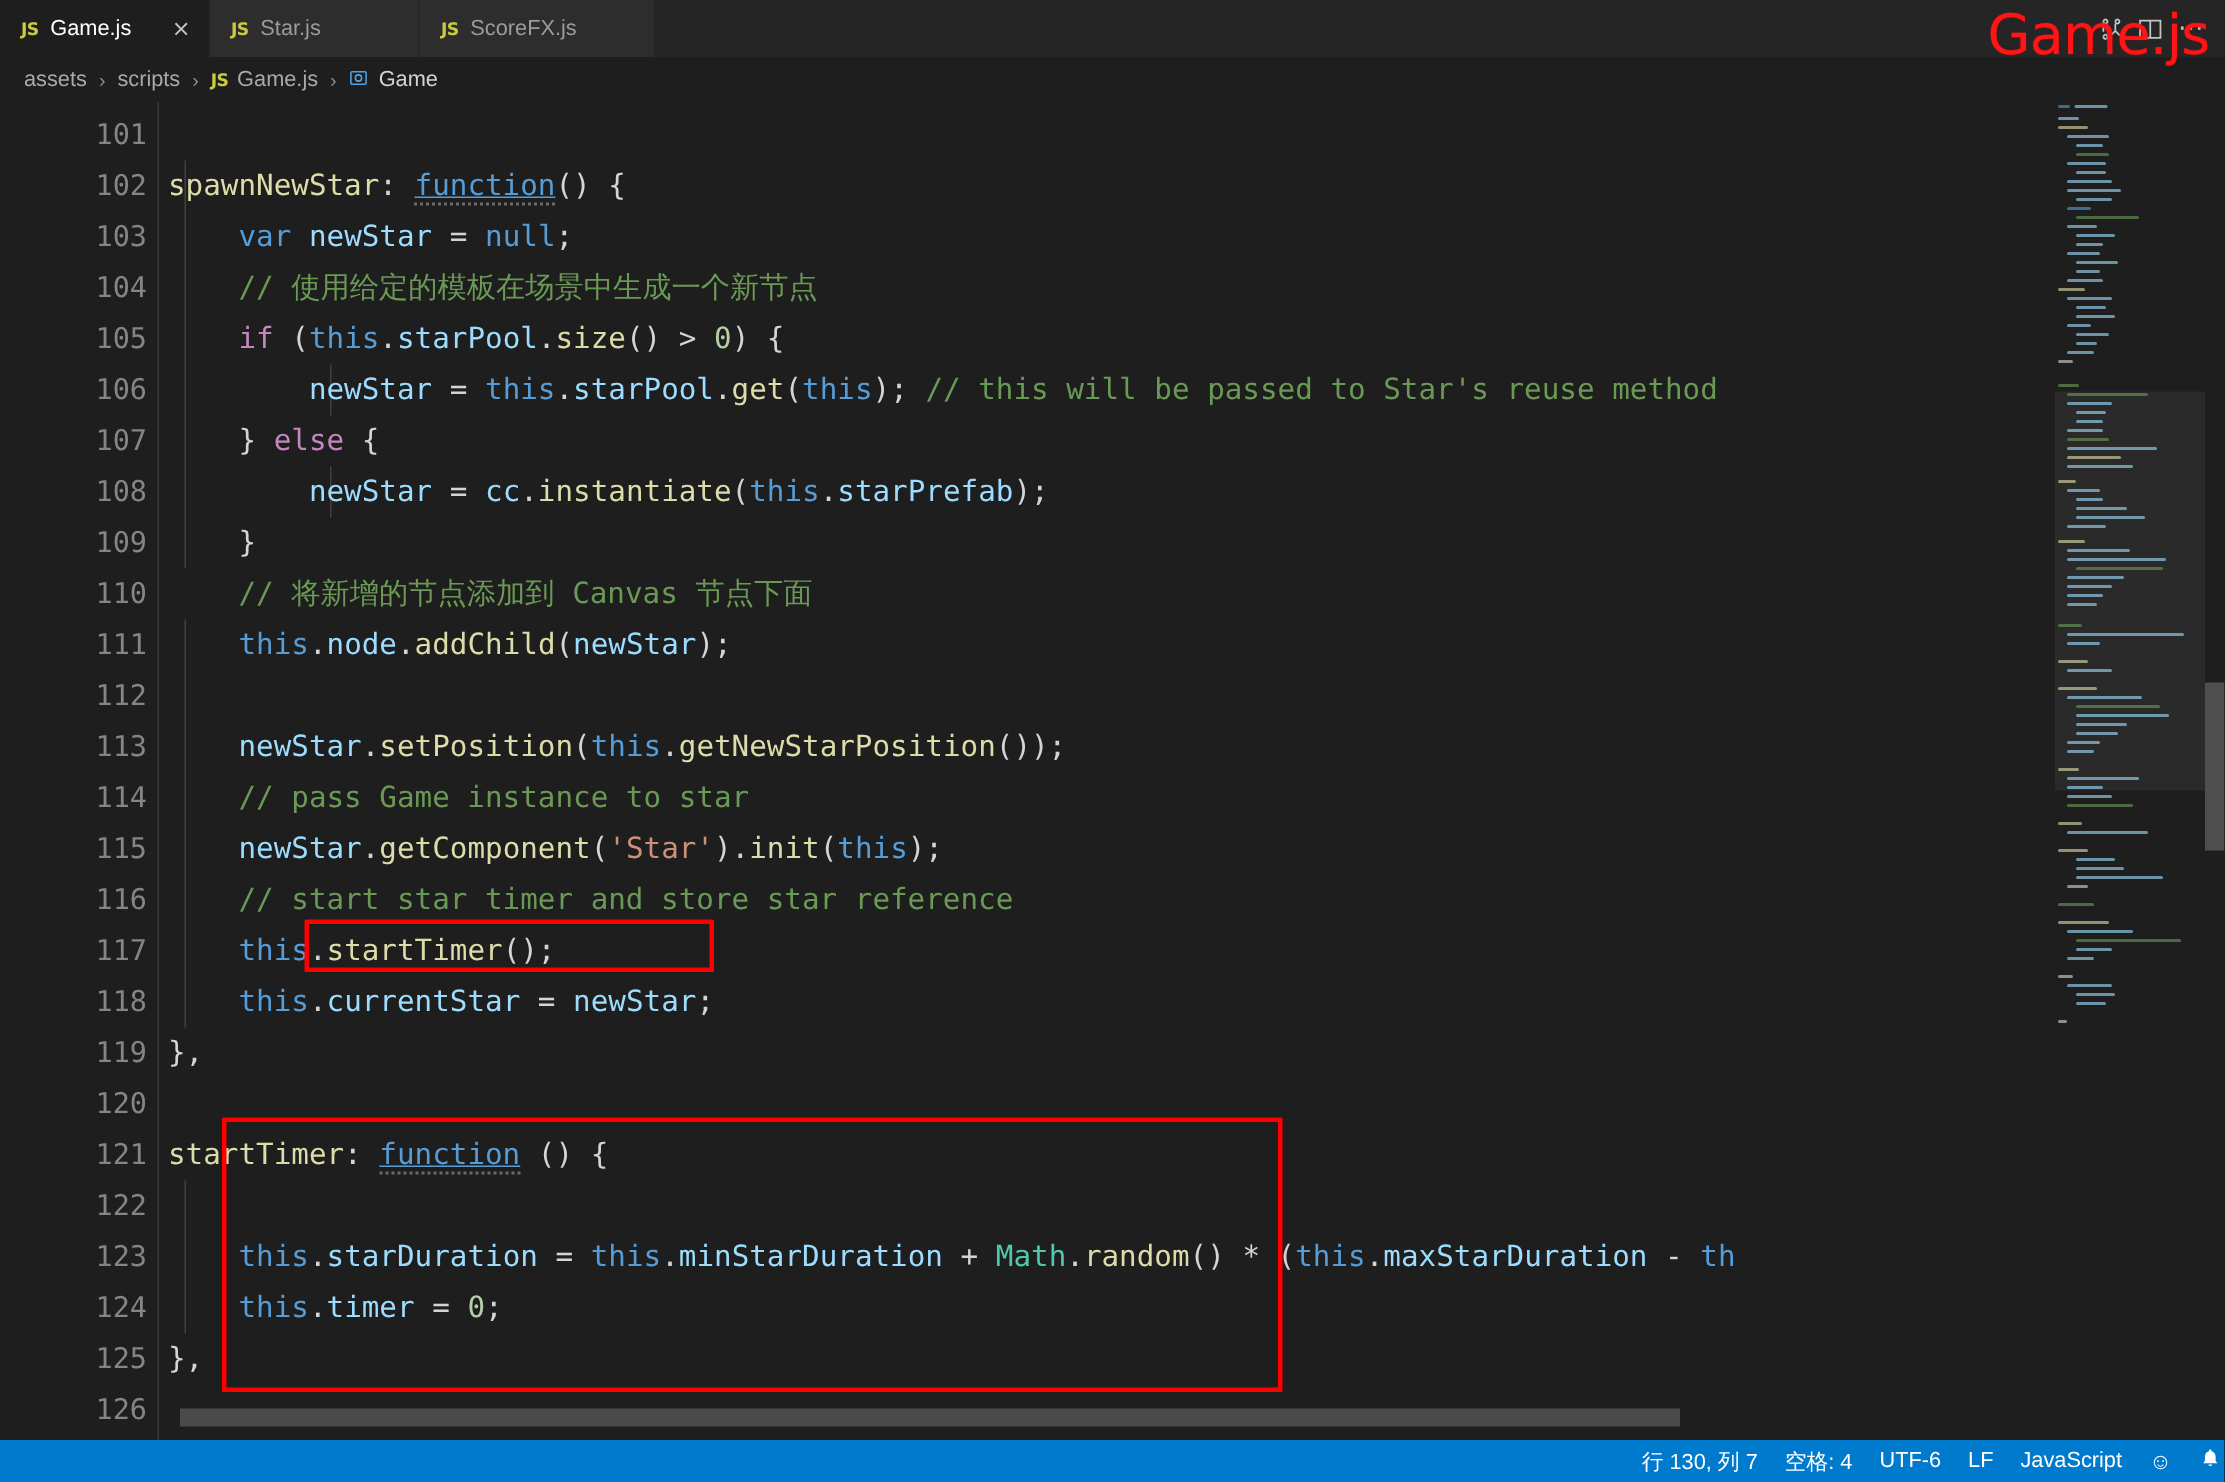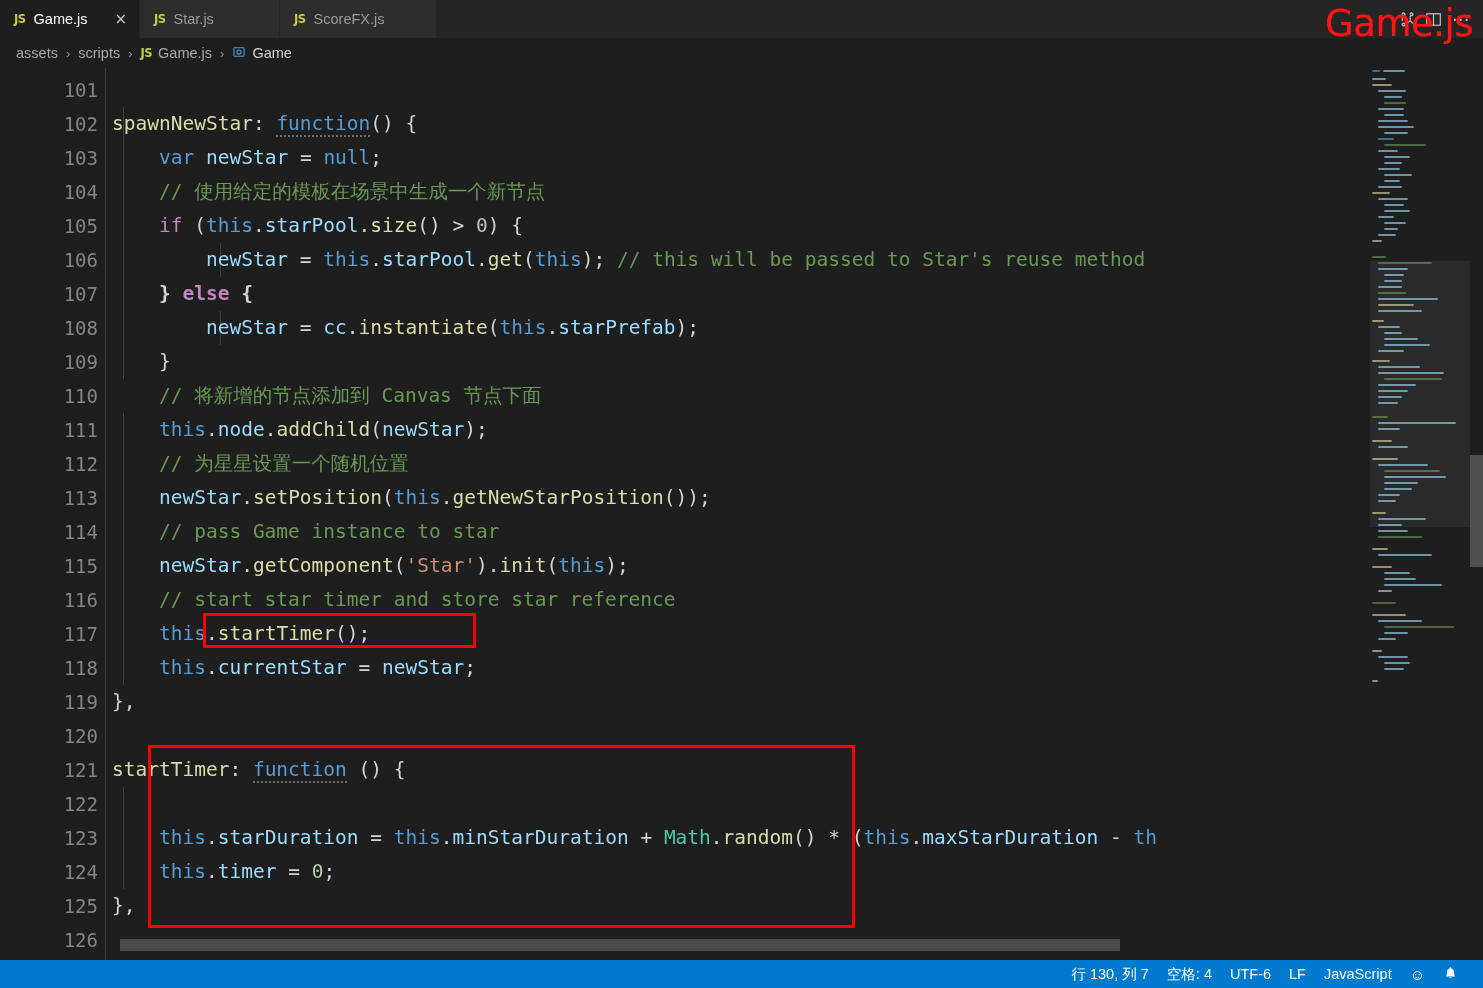--- a/index.html
+++ b/index.html
@@ -134,21 +134,21 @@
   }
   .indent-guide {
     position: absolute;
     width: 1px;
     background: #404040;
   }
 
   
   .t-kw      { color: #c586c0; }   
   .t-decl    { color: #569cd6; }   
-  .t-fn      { color: #569cd6; }   
+  .t-fn      { color: #569cd6; text-decoration: underline; }   
   .t-fnname  { color: #dcdcaa; }   
   .t-prop    { color: #9cdcfe; }   
   .t-str     { color: #ce9178; }   
   .t-num     { color: #b5cea8; }   
   .t-cmt     { color: #6a9955; }   
   .t-cls     { color: #4ec9b0; }   
   .t-plain   { color: #d4d4d4; }
   .squiggle  { border-bottom: 2px dotted #6a6a6a; }
 
   
@@ -206,21 +206,21 @@
     background: #4a4a4a;
   }
 
   
   .statusbar {
     position: absolute; left: 0; bottom: 0;
     width: 1483px; height: 28px;
     background: #007acc;
     display: flex; align-items: center;
     justify-content: flex-end;
-    padding-right: 25px;
+    padding-right: 2px;
     gap: 18px;
     font-size: 14.5px;
     color: #ffffff;
   }
   .sb-item { cursor: pointer; white-space: nowrap; }
   .sb-icon { font-size: 15px; line-height: 1; }
 
   
   .watermark {
     position: absolute;
@@ -343,31 +343,30 @@
       <div class="cline" style="top:39px;"><span class="t-fnname">spawnNewStar</span><span class="t-plain">: </span><span class="t-fn squiggle">function</span><span class="t-plain">() {</span></div>
 
       <div class="cline" style="top:73px;"><span class="t-plain">    </span><span class="t-decl">var</span><span class="t-plain"> </span><span class="t-prop">newStar</span><span class="t-plain"> = </span><span class="t-decl">null</span><span class="t-plain">;</span></div>
 
       <div class="cline t-cmt" style="top:107px;">    // 使用给定的模板在场景中生成一个新节点</div>
 
       <div class="cline" style="top:141px;"><span class="t-plain">    </span><span class="t-kw">if</span><span class="t-plain"> (</span><span class="t-decl">this</span><span class="t-plain">.</span><span class="t-prop">starPool</span><span class="t-plain">.</span><span class="t-fnname">size</span><span class="t-plain">() &gt; </span><span class="t-num">0</span><span class="t-plain">) {</span></div>
 
       <div class="cline" style="top:175px;"><span class="t-plain">        </span><span class="t-prop">newStar</span><span class="t-plain"> = </span><span class="t-decl">this</span><span class="t-plain">.</span><span class="t-prop">starPool</span><span class="t-plain">.</span><span class="t-fnname">get</span><span class="t-plain">(</span><span class="t-decl">this</span><span class="t-plain">); </span><span class="t-cmt">// this will be passed to Star's reuse method</span></div>
 
-      <div class="cline" style="top:209px;font-weight:bold;"><span class="t-plain">    } </span><span class="t-kw">else</span><span class="t-plain"> {</span></div>
+      <div class="cline" style="top:209px;"><span class="t-plain">    } </span><span class="t-kw">else</span><span class="t-plain"> {</span></div>
 
       <div class="cline" style="top:243px;"><span class="t-plain">        </span><span class="t-prop">newStar</span><span class="t-plain"> = </span><span class="t-prop">cc</span><span class="t-plain">.</span><span class="t-fnname">instantiate</span><span class="t-plain">(</span><span class="t-decl">this</span><span class="t-plain">.</span><span class="t-prop">starPrefab</span><span class="t-plain">);</span></div>
 
       <div class="cline t-plain" style="top:277px;">    }</div>
 
       <div class="cline" style="top:345px;"><span class="t-plain">    </span><span class="t-decl">this</span><span class="t-plain">.</span><span class="t-prop">node</span><span class="t-plain">.</span><span class="t-fnname">addChild</span><span class="t-plain">(</span><span class="t-prop">newStar</span><span class="t-plain">);</span></div>
 
       <div class="cline t-cmt" style="top:311px;">    // 将新增的节点添加到 Canvas 节点下面</div>
 
-      <div class="cline t-cmt" style="top:379px;">    // 为星星设置一个随机位置</div>
 
       <div class="cline t-cmt" style="top:447px;">    // pass Game instance to star</div>
 
       <div class="cline" style="top:413px;"><span class="t-plain">    </span><span class="t-prop">newStar</span><span class="t-plain">.</span><span class="t-fnname">setPosition</span><span class="t-plain">(</span><span class="t-decl">this</span><span class="t-plain">.</span><span class="t-fnname">getNewStarPosition</span><span class="t-plain">());</span></div>
 
       <div class="cline" style="top:481px;"><span class="t-plain">    </span><span class="t-prop">newStar</span><span class="t-plain">.</span><span class="t-fnname">getComponent</span><span class="t-plain">(</span><span class="t-str">'Star'</span><span class="t-plain">).</span><span class="t-fnname">init</span><span class="t-plain">(</span><span class="t-decl">this</span><span class="t-plain">);</span></div>
 
       <div class="cline t-cmt" style="top:515px;">    // start star timer and store star reference</div>
 
       <div class="cline" style="top:549px;"><span class="t-plain">    </span><span class="t-decl">this</span><span class="t-plain">.</span><span class="t-fnname">startTimer</span><span class="t-plain">();</span></div>

